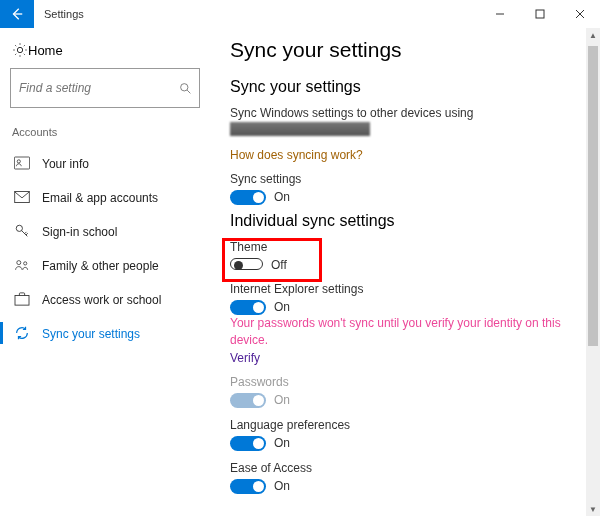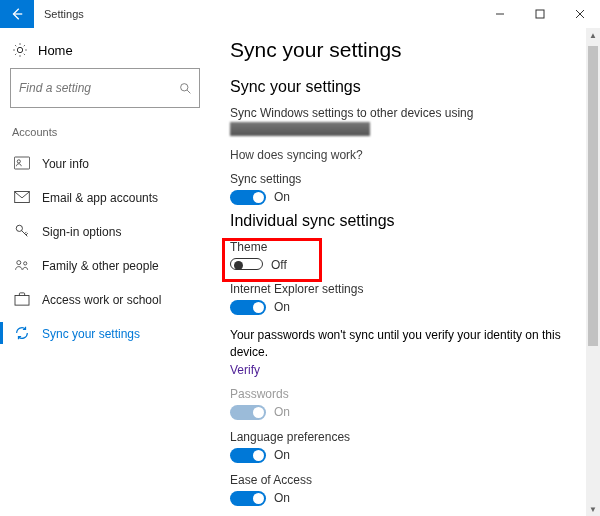--- a/index.html
+++ b/index.html
@@ -37,21 +37,21 @@
   .layout {
     display: flex;
     height: calc(100% - 28px);
   }
   .leftpane {
     width: 210px;
     padding: 10px 10px 0 10px;
     display: flex; flex-direction: column;
   }
   .home-row {
-    display: flex; align-items: center; gap: 10px;
+    display: flex; align-items: center; 
     padding: 4px 2px 10px 2px;
     font-size: 13px;
   }
   .search {
     display: flex; align-items: center;
     border: 1px solid #999;
     height: 40px;
     padding: 0 6px;
   }
   .search input {
@@ -89,21 +89,21 @@
     position: relative;
   }
   h1 { font-size: 21px; font-weight: 400; margin: 0 0 16px 0; }
   h2 { font-size: 16px; font-weight: 400; margin: 0 0 10px 0; }
   .desc { font-size: 12px; color: #333; }
   .redacted {
     width: 140px; height: 14px; margin-top: 2px;
     background: linear-gradient(#777,#555);
     filter: blur(1px);
   }
-  .link { color: #404040; font-size: 12px; text-decoration: none; display:inline-block; }
+  .link { color: #a16207; font-size: 12px; text-decoration: none; display:inline-block; }
   .setting { margin: 10px 0 4px 0; font-size: 12px; color:#333; }
   .setting.disabled { color:#9b9b9b; }
   .toggle-row { display:flex; align-items:flex-start; gap:8px; }
   .toggle {
     width: 36px; height: 15px; border-radius: 9px;
     position: relative;
     background: #0078d7;
   }
   .toggle .knob {
     position: absolute; top: 2px; right: 2.5px;
@@ -116,21 +116,21 @@
     height: 12px; width: 33px;
   }
   .toggle.off .knob {
     background: #333; width:9px; height:9px;
     top:1.5px; left:2.5px; right:auto;
   }
   .toggle.on.disabled { background:#9bbbd9; }
   .toggle-label { font-size: 12px; color:#333; }
   .setting.disabled + .toggle-row .toggle-label,
   .toggle-row.disabled .toggle-label { color:#9b9b9b; }
-  .errtext { color:#000000; font-size: 12px; margin-top: 12px; line-height:1.4; }
+  .errtext { color:#ec4899; font-size: 12px; line-height:1.4; }
   .verify { color:#4c1d95; font-size:12px; margin-top:2px; display:inline-block;}
   .highlight-box {
     position: absolute;
     border: 3px solid #ff0000;
     pointer-events: none;
   }
   .scrollbar {
     position:absolute; right:0; top:0; bottom:0; width:14px;
     background:#f0f0f0;
   }
@@ -217,21 +217,21 @@
           </span>
         <span>Email &amp; app accounts</span>
       </div>
       <div class="navitem">
         <span class="icon">
             <svg width="16" height="16" viewBox="0 0 18 18">
               <circle cx="6" cy="6" r="3.5" stroke="#333" fill="none"></circle>
               <path d="M8.5 8.5 L15 15 M12 12 L14 10 M13.5 13.5 L15.5 11.5" stroke="#333" fill="none"></path>
             </svg>
           </span>
-        <span>Sign-in options</span>
+        <span>Sign-in school</span>
       </div>
       <div class="navitem">
         <span class="icon">
             <svg width="16" height="14" viewBox="0 0 20 16">
               <circle cx="6" cy="5" r="2.5" stroke="#333" fill="none"></circle>
               <path d="M2 14c0-2.2 1.8-4 4-4s4 1.8 4 4" stroke="#333" fill="none"></path>
               <circle cx="14" cy="6" r="2" stroke="#333" fill="none"></circle>
               <path d="M11 14c0-1.8 1.3-3 3-3s3 1.2 3 3" stroke="#333" fill="none"></path>
             </svg>
           </span>

